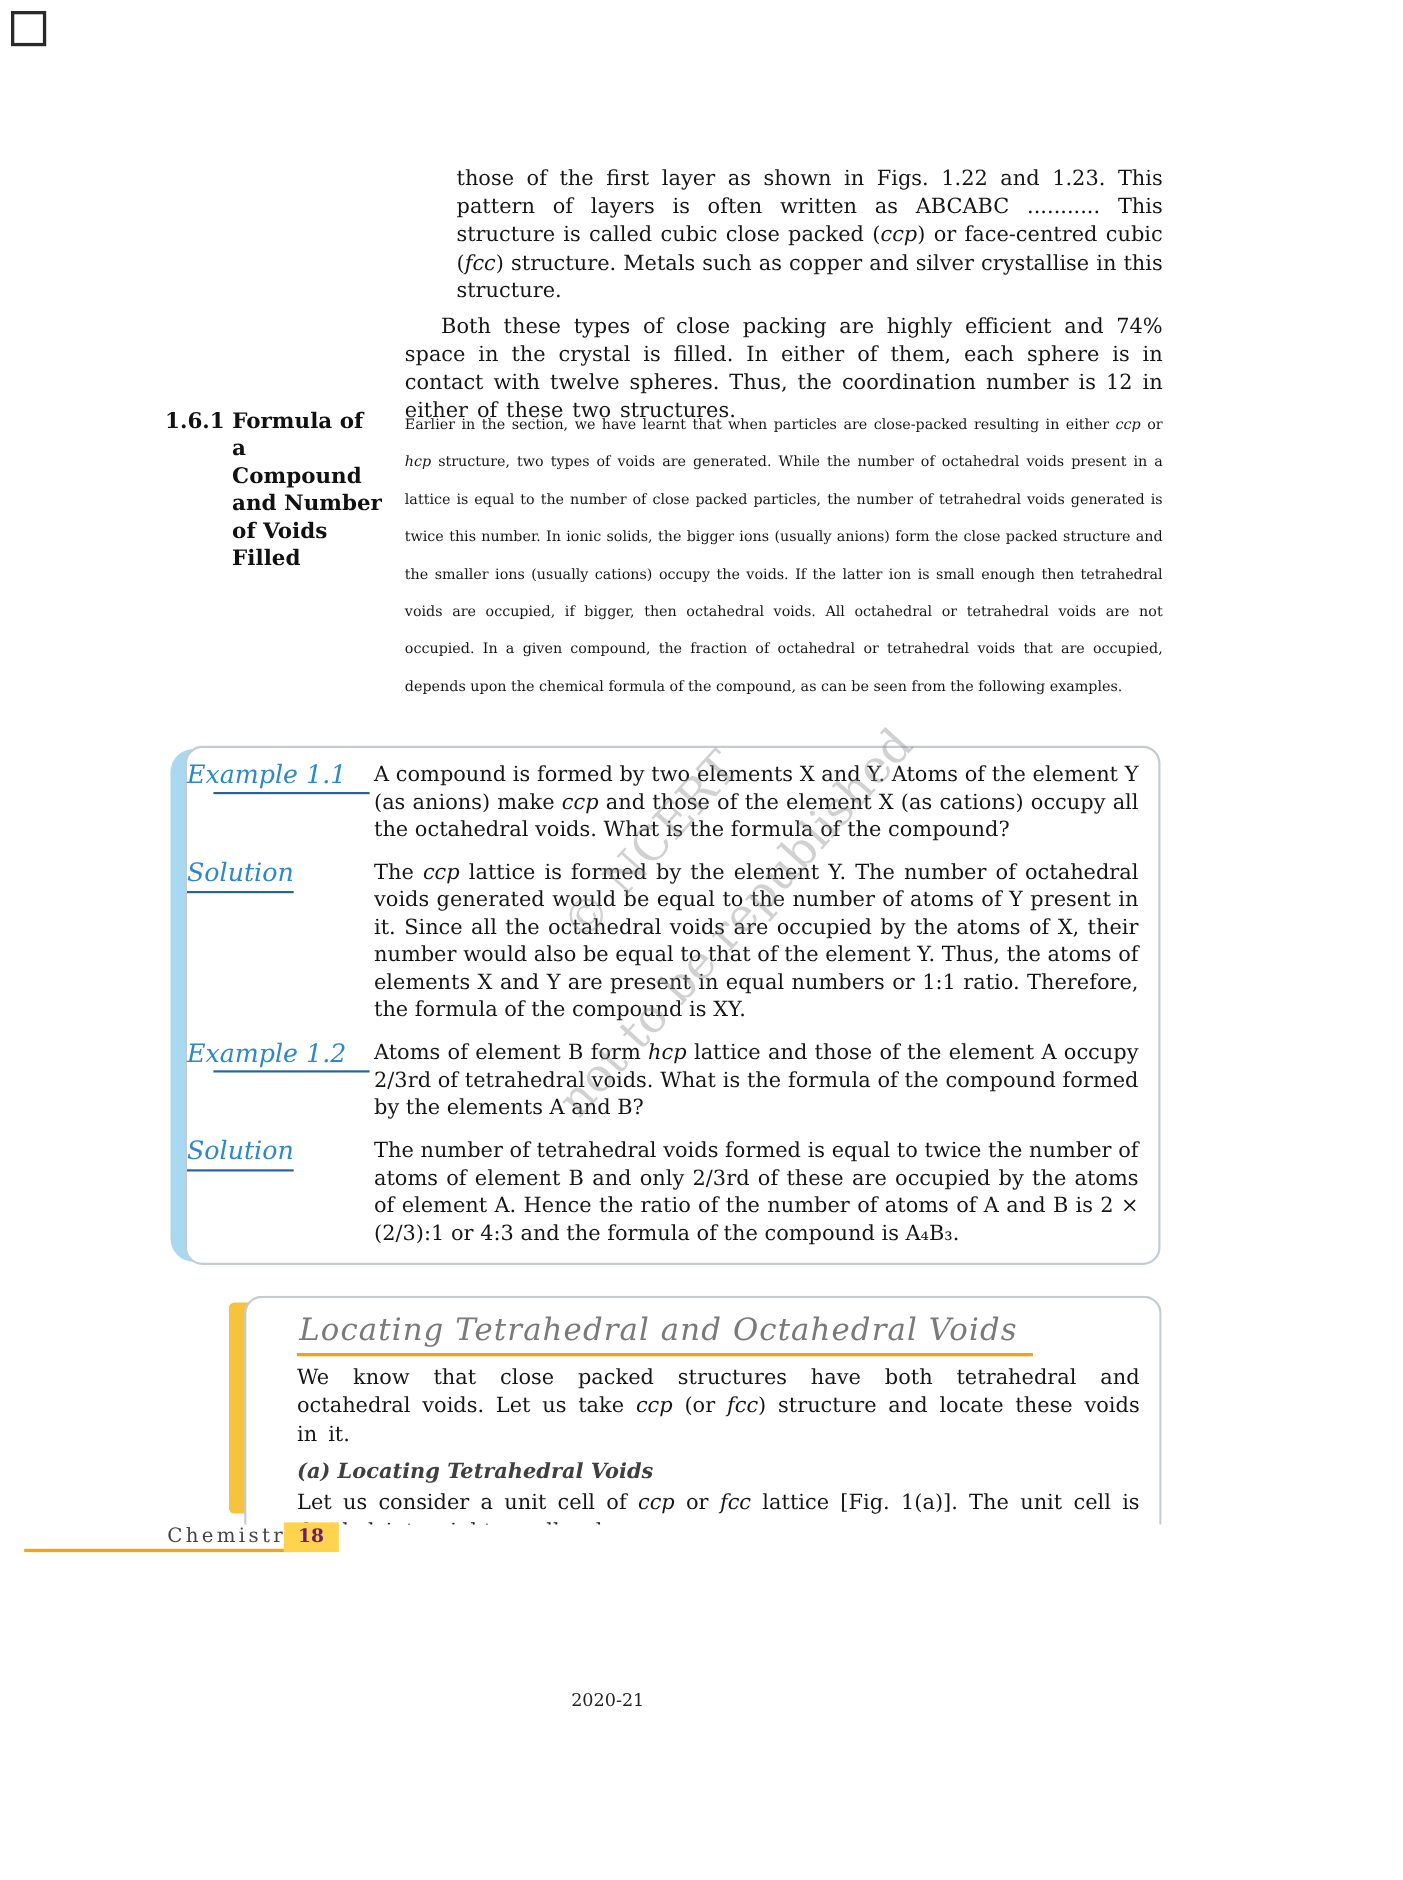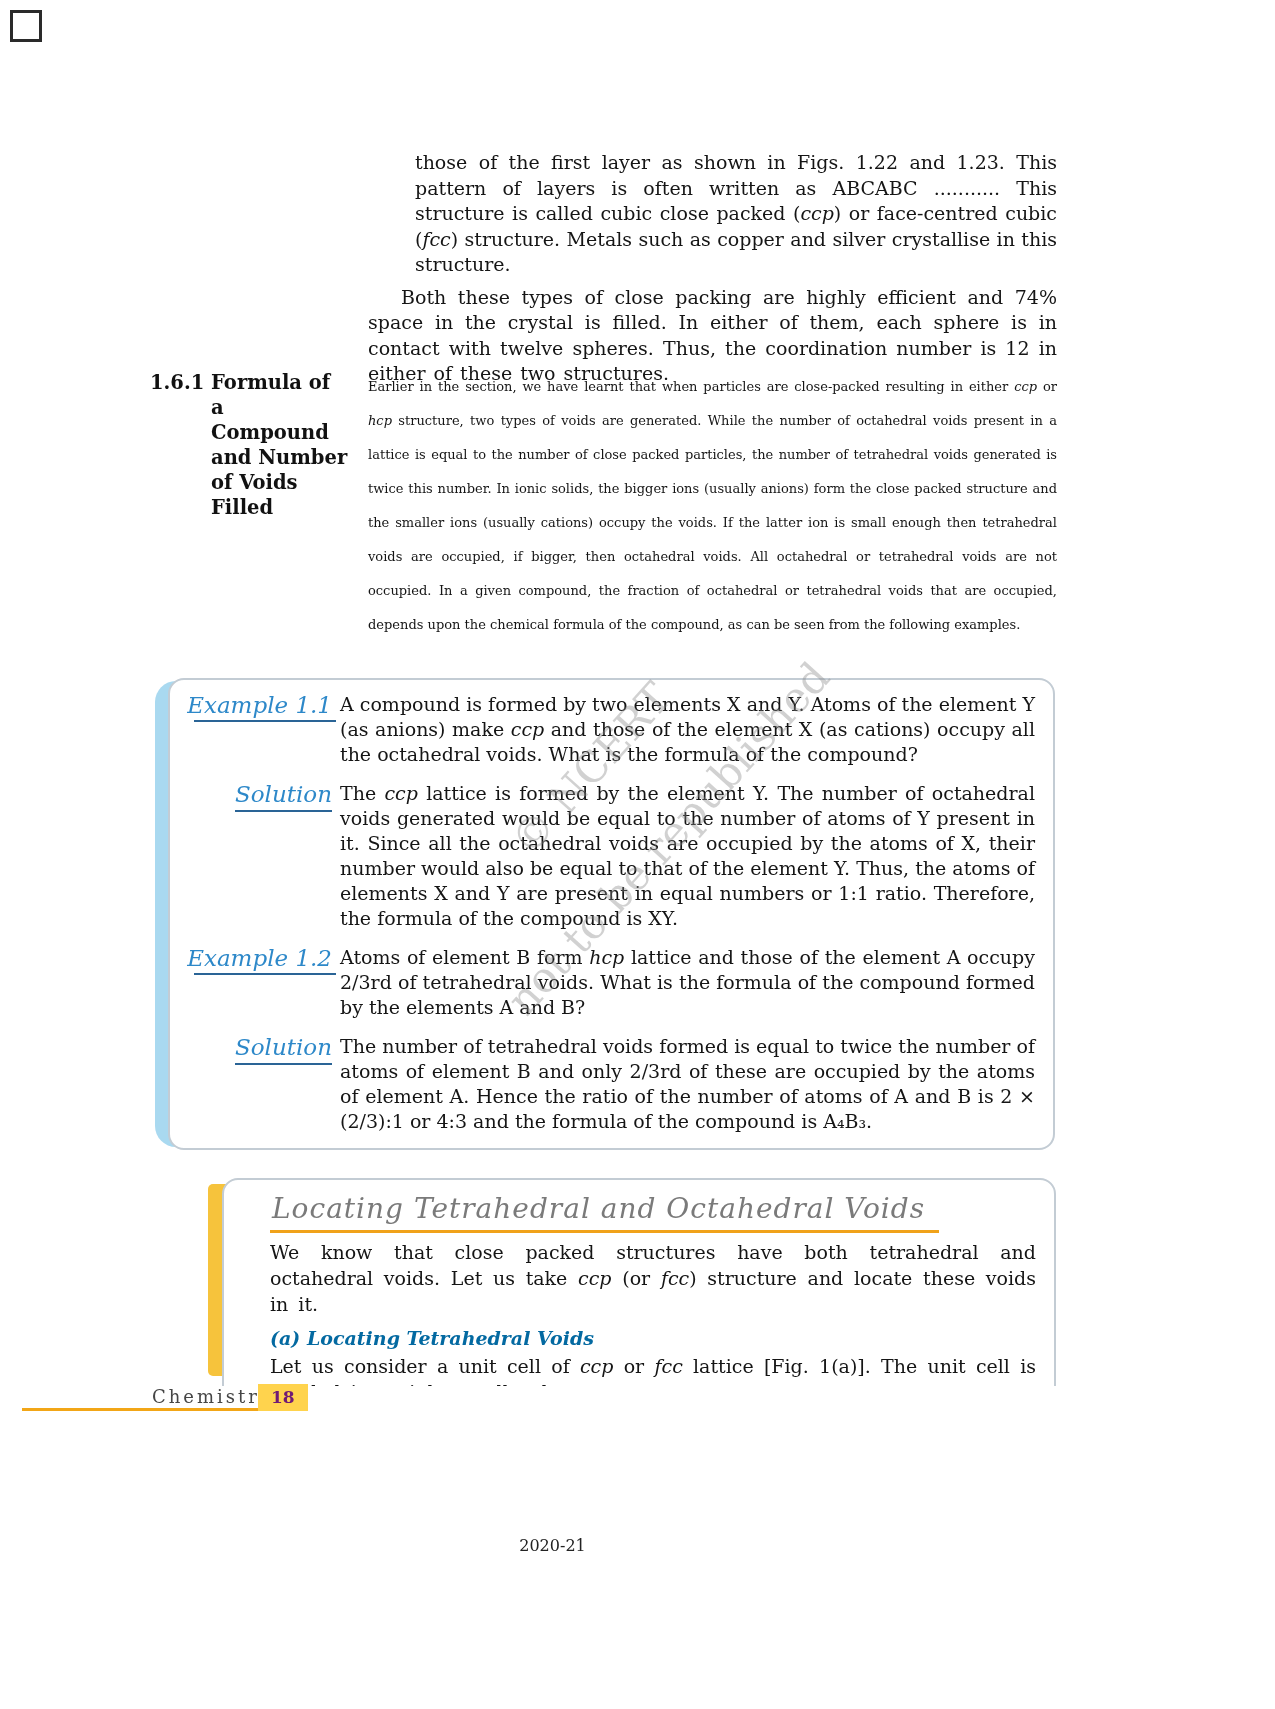--- a/index.html
+++ b/index.html
@@ -29,21 +29,21 @@
   .accent{position:absolute;}
   .accent-blue{left:0;top:3px;bottom:3px;width:42px;background:#a9d9f0;border-radius:21px;}
   .box-body{
     position:relative;margin-left:13px;background:#ffffff;
     border:2px solid #c3ccd4;border-radius:16px;
     padding:12px 18px 14px 0;
   }
   .ex-row{display:flex;align-items:flex-start;margin-top:14px;}
   .ex-row:first-child{margin-top:0;}
   .ex-label{
-    width:162px;flex-shrink:0;text-align:right;position:relative;
+    width:162px;flex-shrink:0;text-align:left;position:relative;
     font-style:italic;font-size:23px;line-height:26px;color:#2d88c9;
   }
   .row-example .ex-label::after{
     content:"";position:absolute;left:24px;right:-4px;bottom:-4px;height:2px;background:#2a6496;
   }
   .row-solution .lbl{border-bottom:2px solid #2a6496;padding-bottom:3px;}
   .ex-text{flex:1;margin-left:8px;font-size:19px;line-height:25px;text-align:justify;}
 
   
   .watermark{
@@ -58,21 +58,21 @@
   .lbox-body{
     position:relative;margin-left:14px;background:#ffffff;
     border:2px solid #c3ccd4;border-radius:16px;
     padding:12px 18px 40px 46px;min-height:200px;box-sizing:border-box;
   }
   .lbox-title{
     display:inline-block;font-style:italic;font-size:28px;color:#7a7a7a;letter-spacing:1px;
     border-bottom:3px solid #f0a21a;padding:0 14px 5px 2px;
   }
   .lbox-para{margin-top:6px;font-size:19px;line-height:26px;text-align:justify;word-spacing:4px;}
-  .lbox-sub{margin-top:10px;font-size:19px;font-weight:bold;font-style:italic;color:#0369a1;}
+  .lbox-sub{margin-top:10px;font-size:19px;font-weight:bold;font-style:italic;color:#404040;}
   .lbox-para.second{margin-top:4px;}
 
   
   .footer{position:absolute;left:0;top:1384px;width:100%;height:32px;}
   .footer-rule{position:absolute;left:22px;top:24px;width:242px;height:3px;background:#f2a617;}
   .footer-brand{position:absolute;left:152px;top:2px;font-size:18px;letter-spacing:3px;color:#454545;}
   .footer-badge{
     position:absolute;left:258px;top:0;background:#ffd34d;color:#701a75;
     font-size:17px;font-weight:600;padding:3px 13px 4px;
   }

